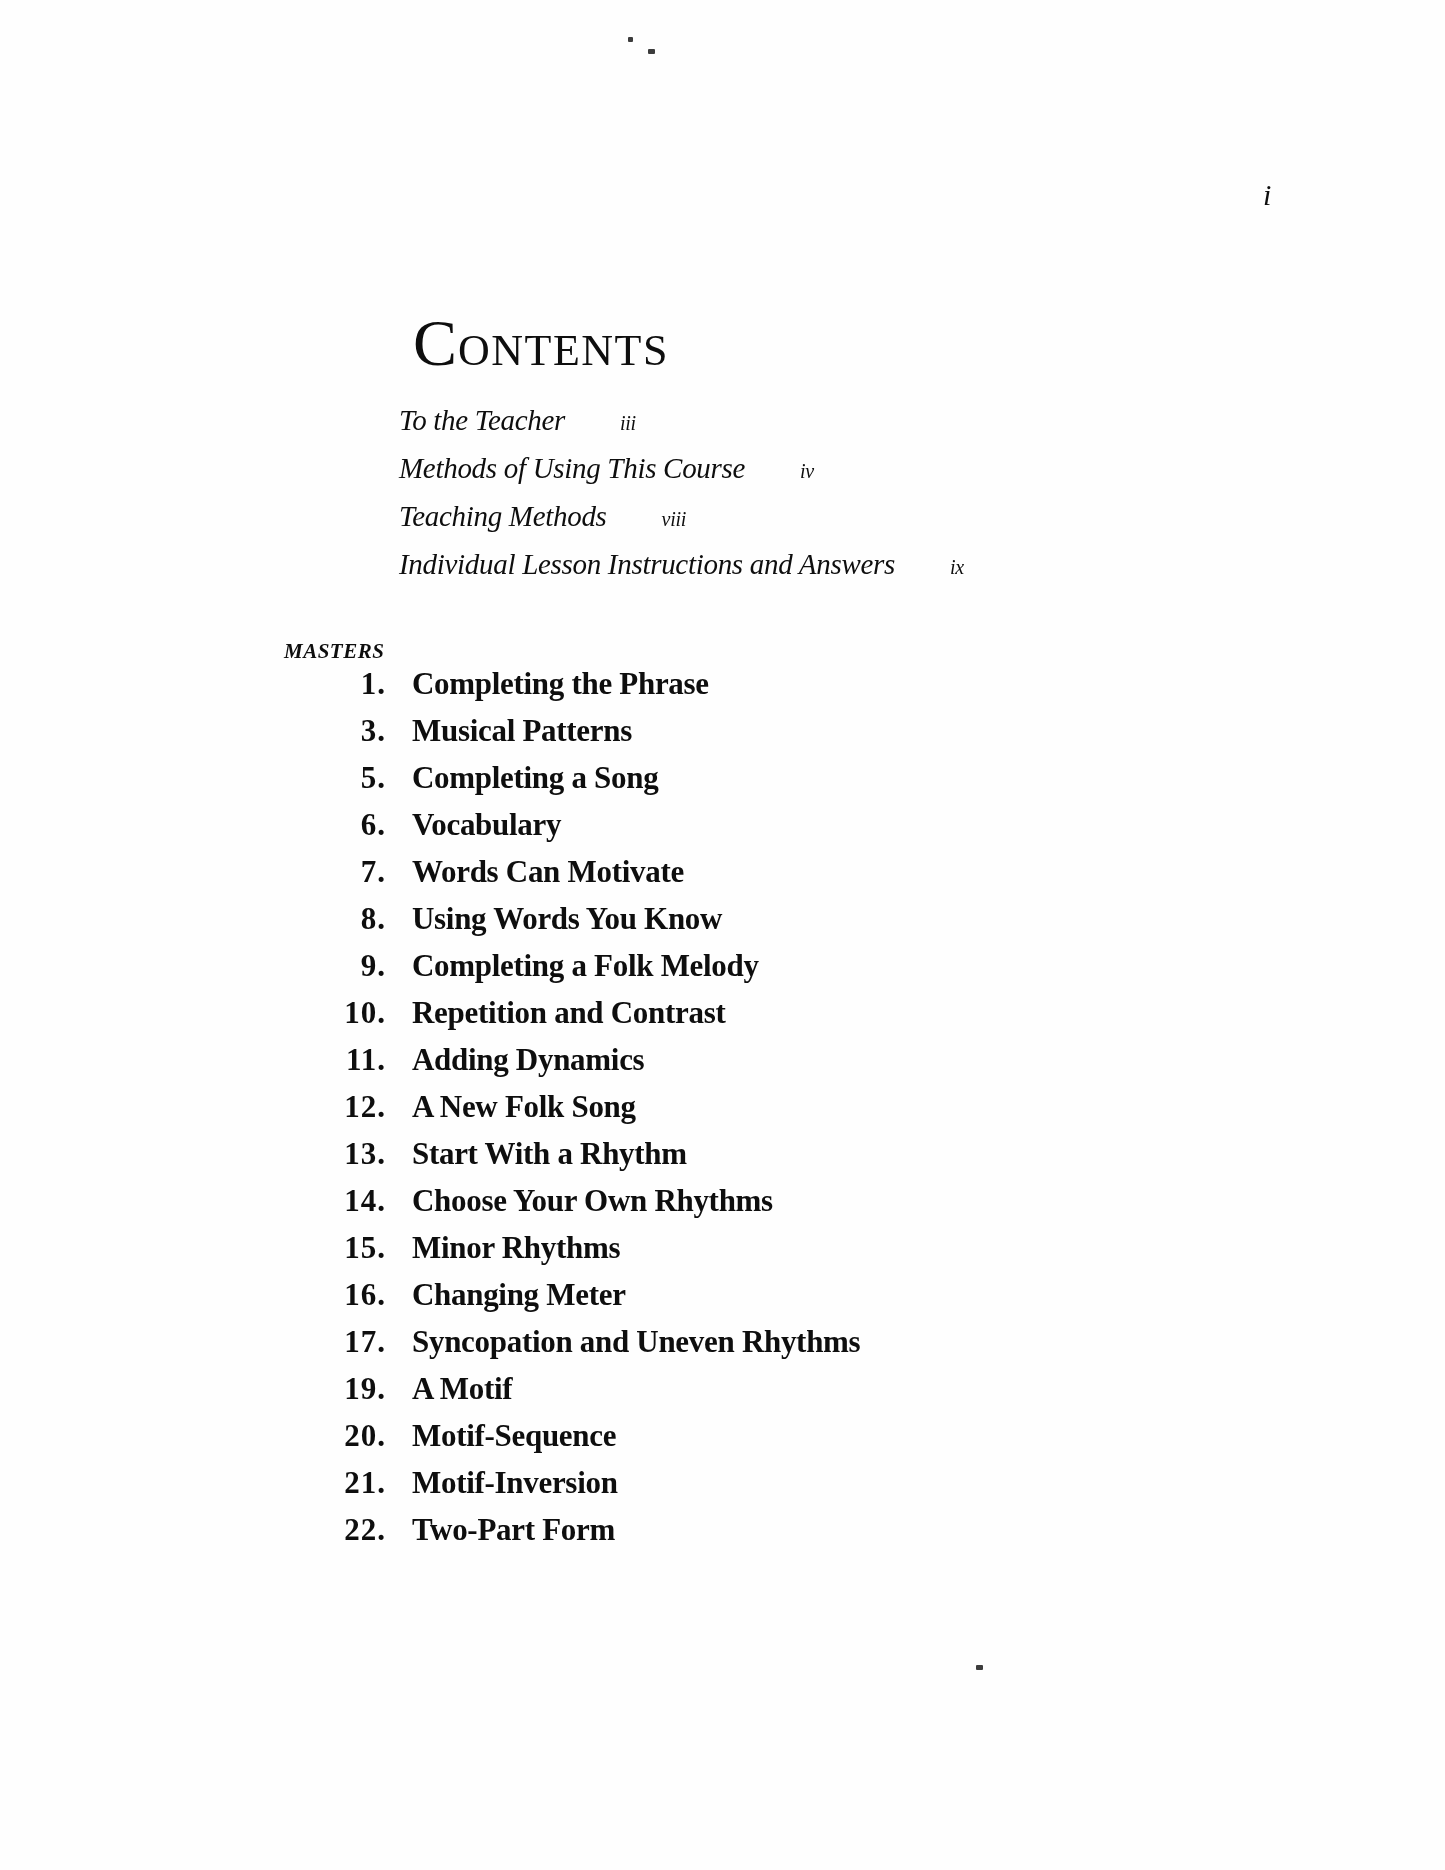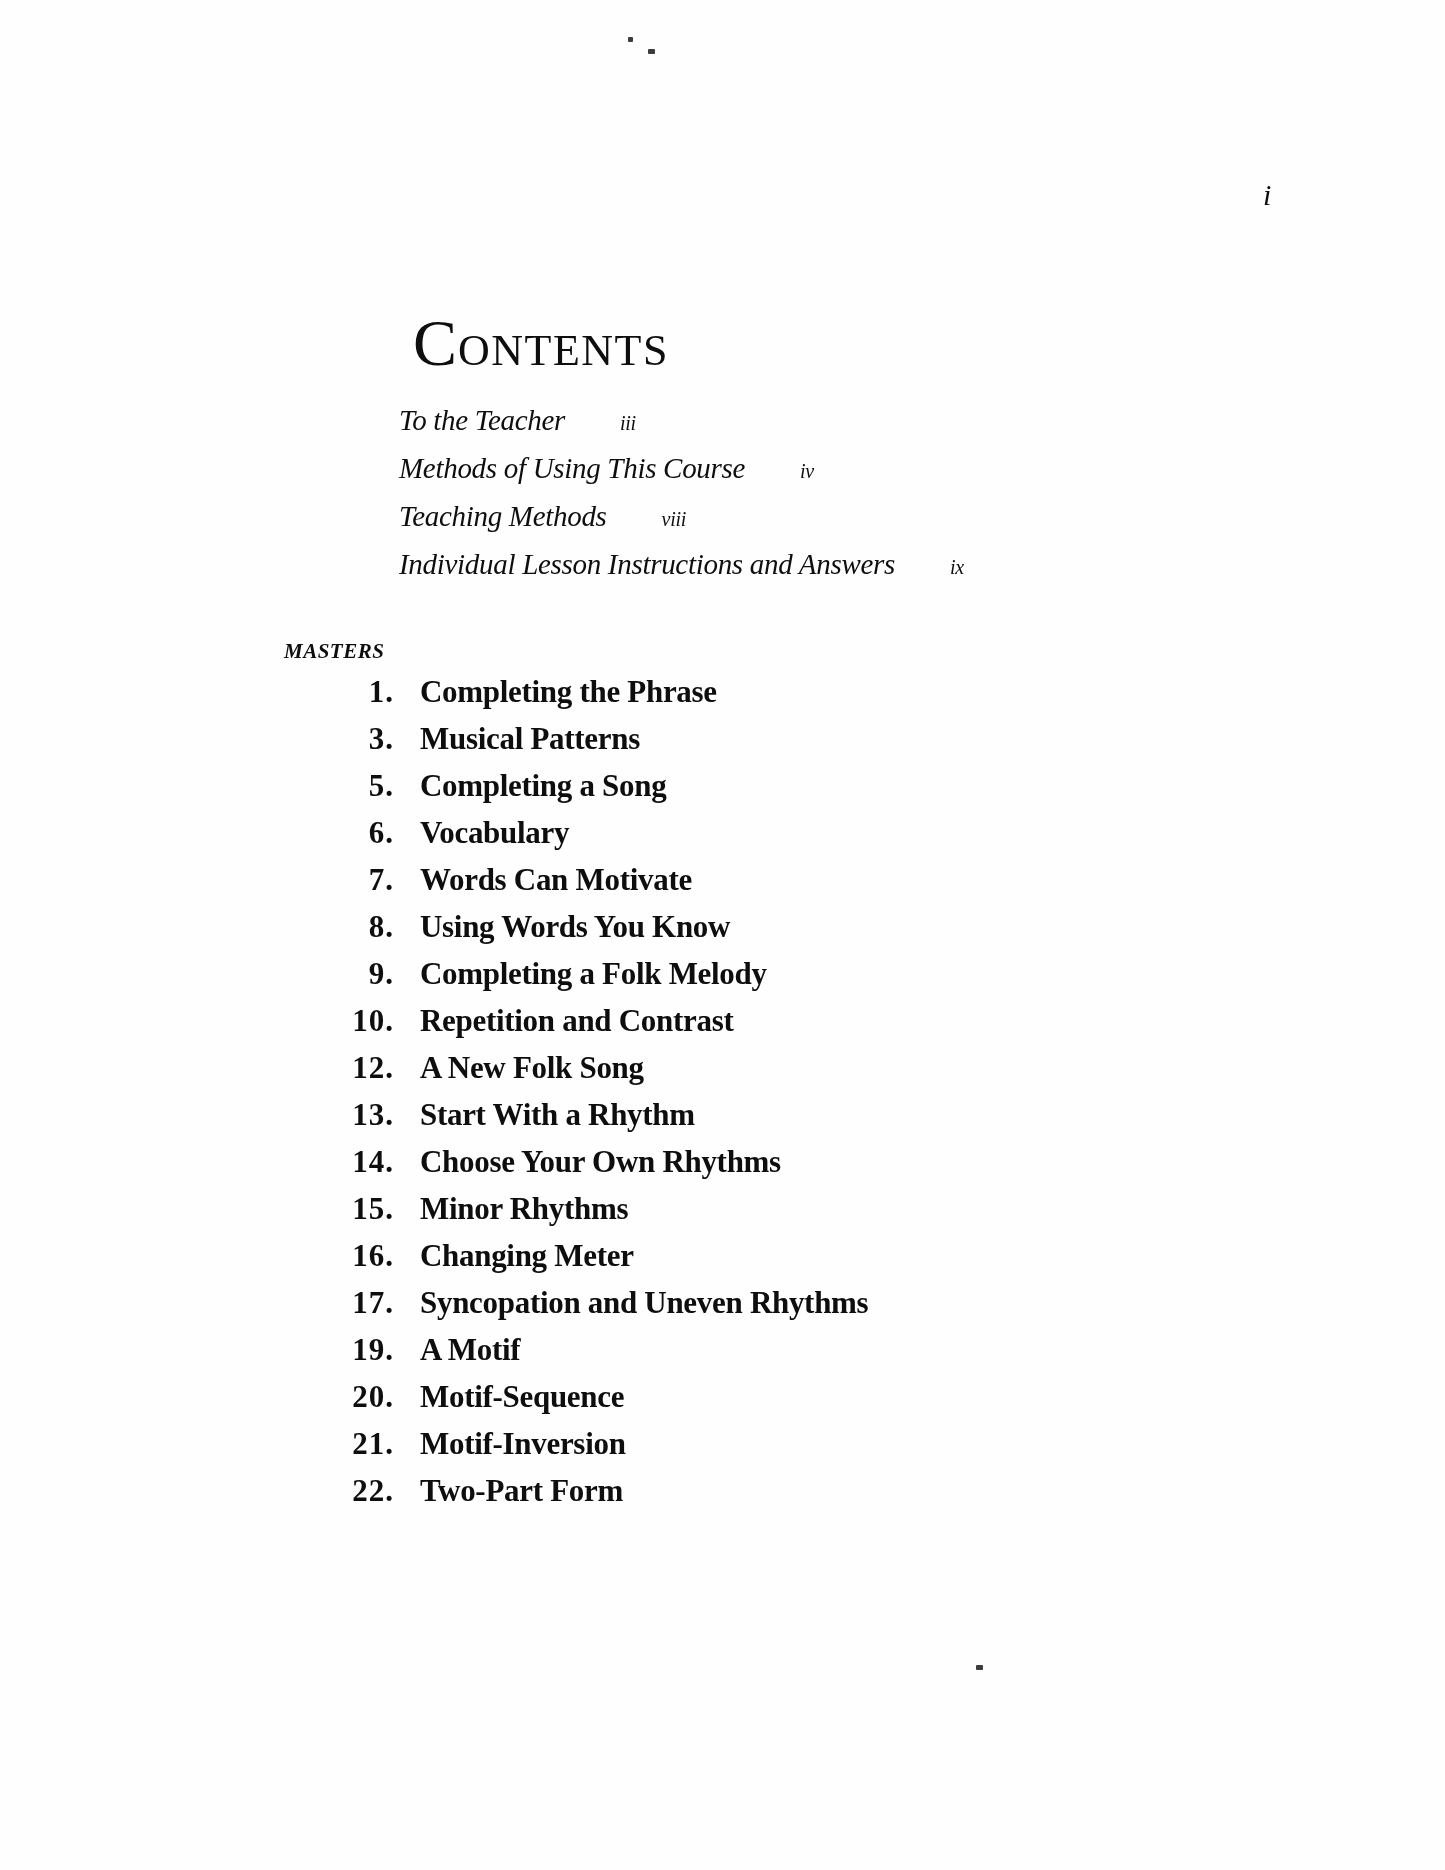--- a/index.html
+++ b/index.html
@@ -77,21 +77,21 @@
     font-size: 21px;
     line-height: 40px;
     letter-spacing: 0.5px;
   }
 
   
   .masters-list {
     position: absolute;
     left: 0;
     top: 652px;
-    margin: 16px;
+    margin: 8px;
     padding: 0;
     list-style: none;
   }
   .m-row {
     height: 47px;
     line-height: 47px;
     font-weight: bold;
     font-size: 31px;
     white-space: nowrap;
   }
@@ -148,20 +148,21 @@
 
   <ol class="masters-list">
     <li class="m-row"><span class="m-num">1.</span><span class="m-title">Completing the Phrase</span></li>
     <li class="m-row"><span class="m-num">3.</span><span class="m-title">Musical Patterns</span></li>
     <li class="m-row"><span class="m-num">5.</span><span class="m-title">Completing a Song</span></li>
     <li class="m-row"><span class="m-num">6.</span><span class="m-title">Vocabulary</span></li>
     <li class="m-row"><span class="m-num">7.</span><span class="m-title">Words Can Motivate</span></li>
     <li class="m-row"><span class="m-num">8.</span><span class="m-title">Using Words You Know</span></li>
     <li class="m-row"><span class="m-num">9.</span><span class="m-title">Completing a Folk Melody</span></li>
     <li class="m-row"><span class="m-num">10.</span><span class="m-title">Repetition and Contrast</span></li>
+    <li class="m-row"><span class="m-num">11.</span><span class="m-title">Adding Dynamics</span></li>
     <li class="m-row"><span class="m-num">12.</span><span class="m-title">A New Folk Song</span></li>
     <li class="m-row"><span class="m-num">13.</span><span class="m-title">Start With a Rhythm</span></li>
     <li class="m-row"><span class="m-num">14.</span><span class="m-title">Choose Your Own Rhythms</span></li>
     <li class="m-row"><span class="m-num">15.</span><span class="m-title">Minor Rhythms</span></li>
     <li class="m-row"><span class="m-num">16.</span><span class="m-title">Changing Meter</span></li>
     <li class="m-row"><span class="m-num">17.</span><span class="m-title">Syncopation and Uneven Rhythms</span></li>
     <li class="m-row"><span class="m-num">19.</span><span class="m-title">A Motif</span></li>
     <li class="m-row"><span class="m-num">20.</span><span class="m-title">Motif-Sequence</span></li>
     <li class="m-row"><span class="m-num">21.</span><span class="m-title">Motif-Inversion</span></li>
     <li class="m-row"><span class="m-num">22.</span><span class="m-title">Two-Part Form</span></li>

